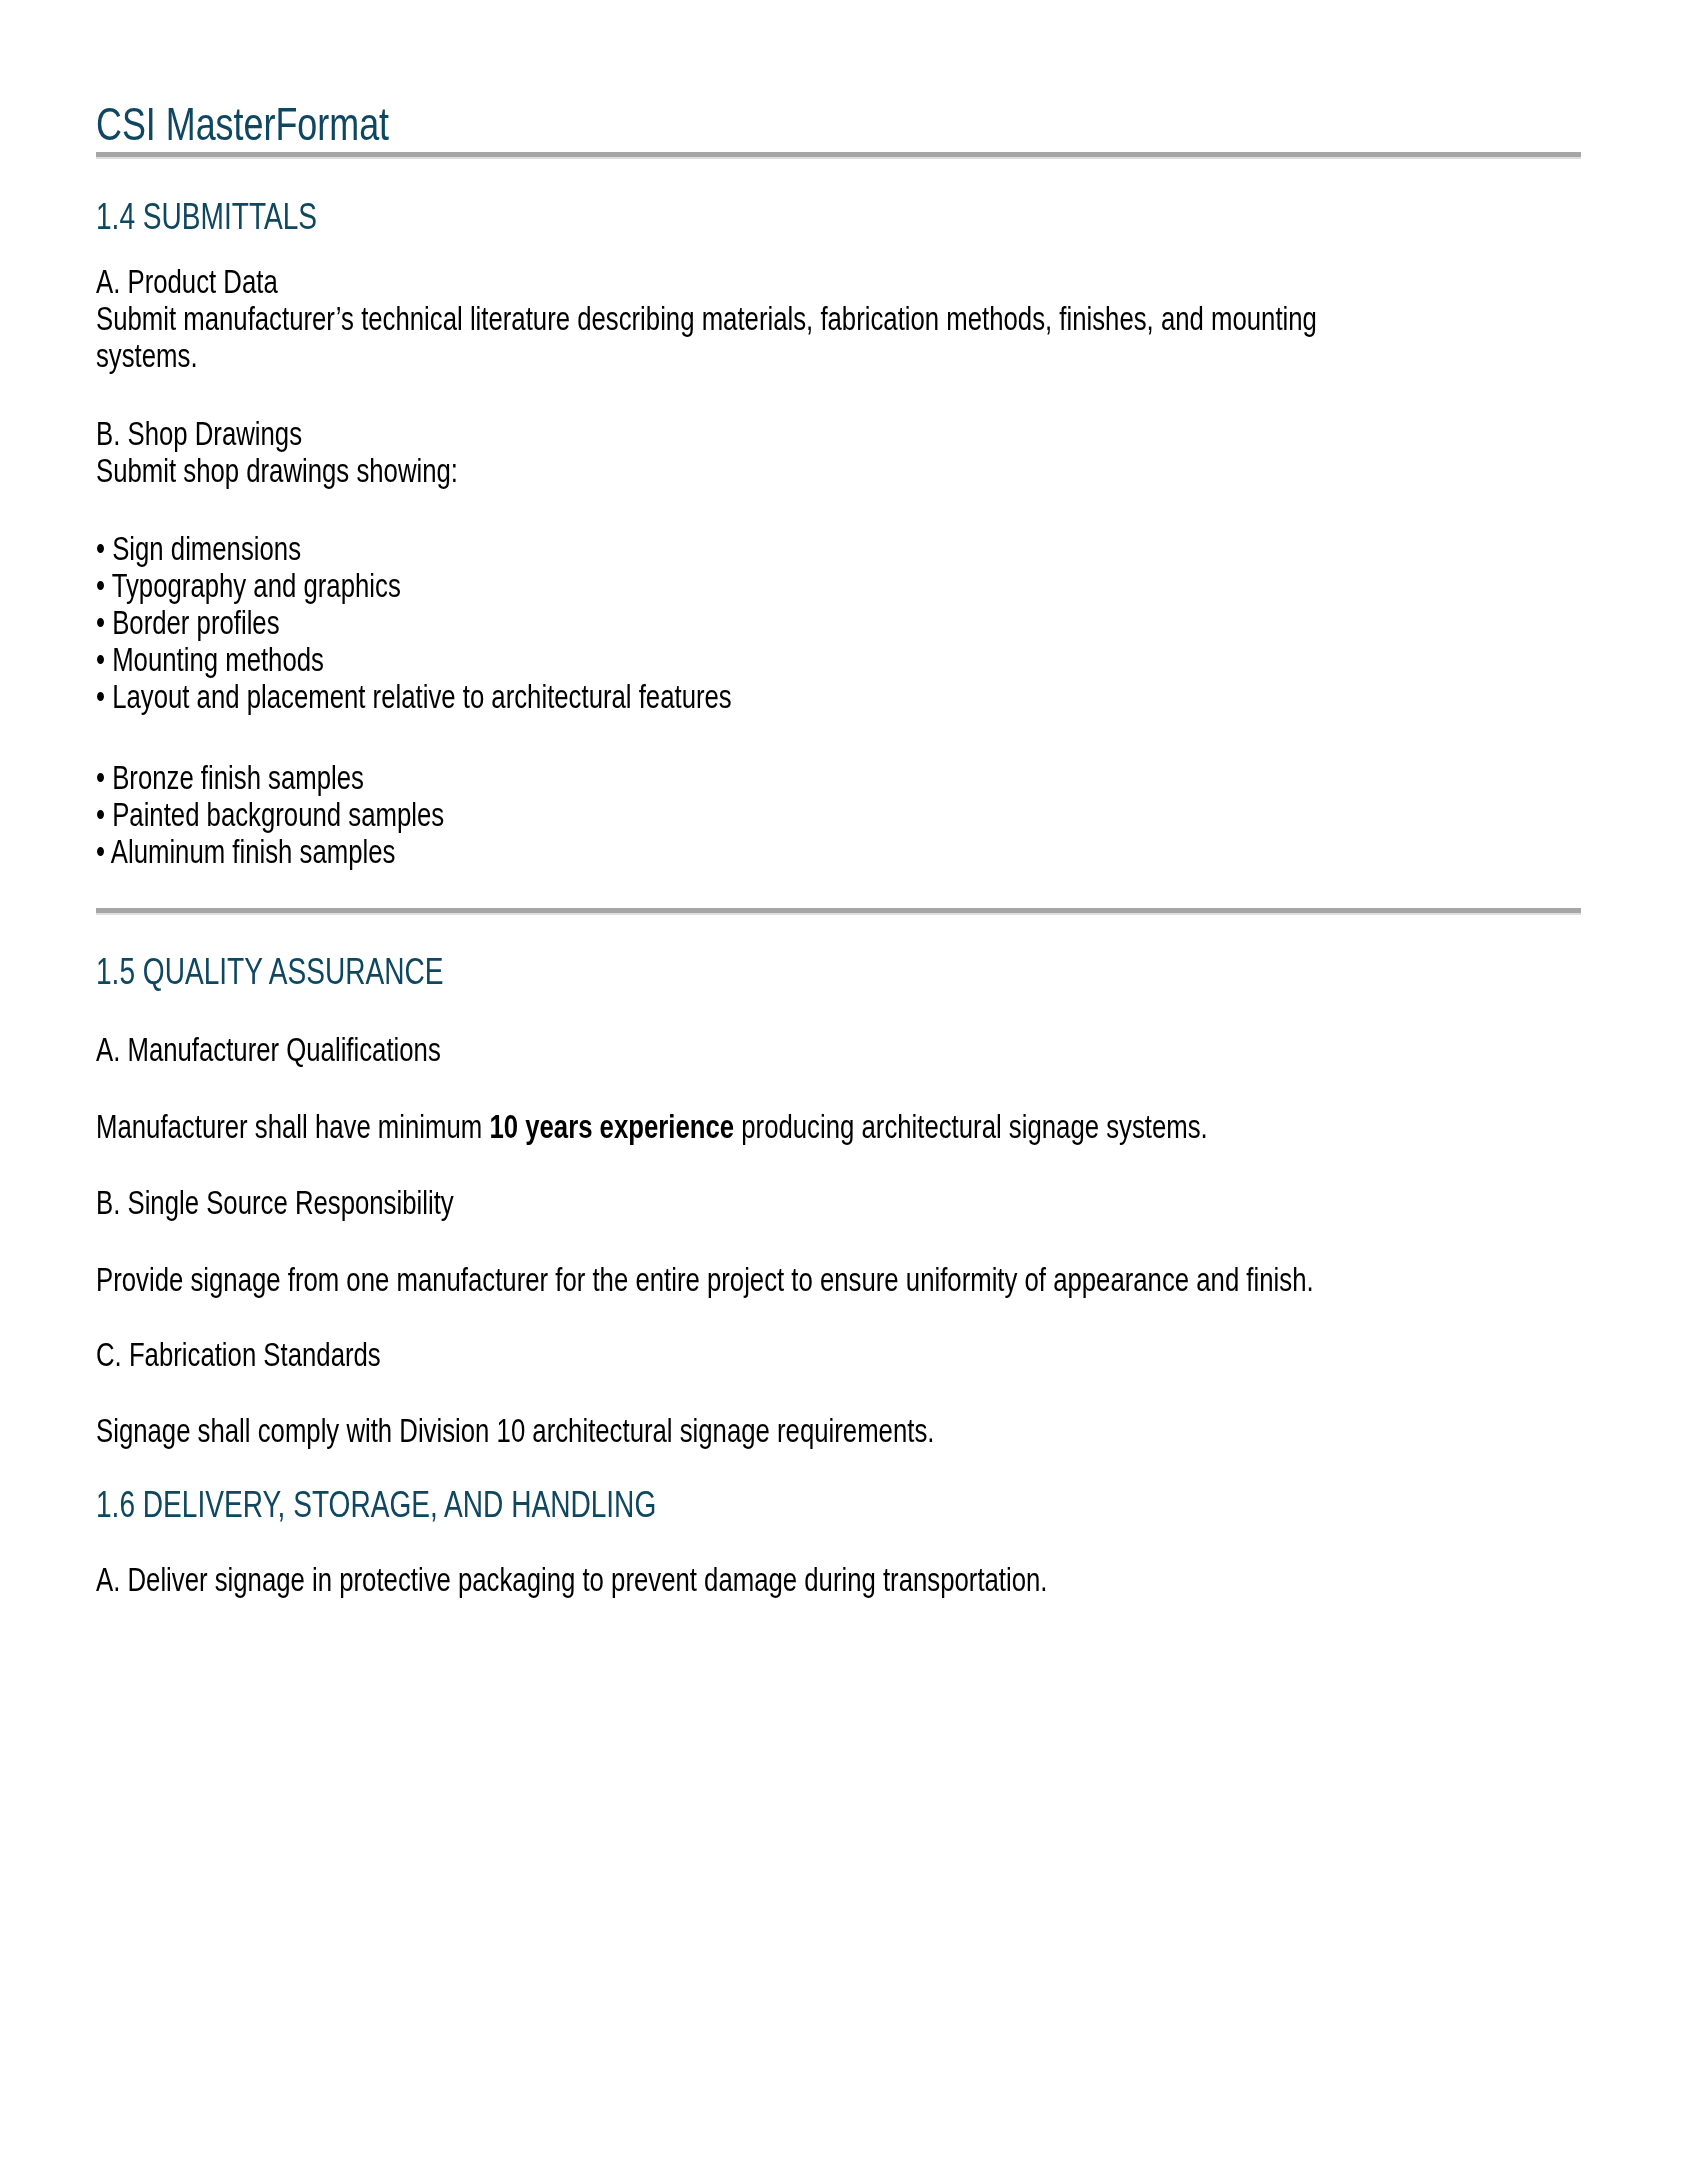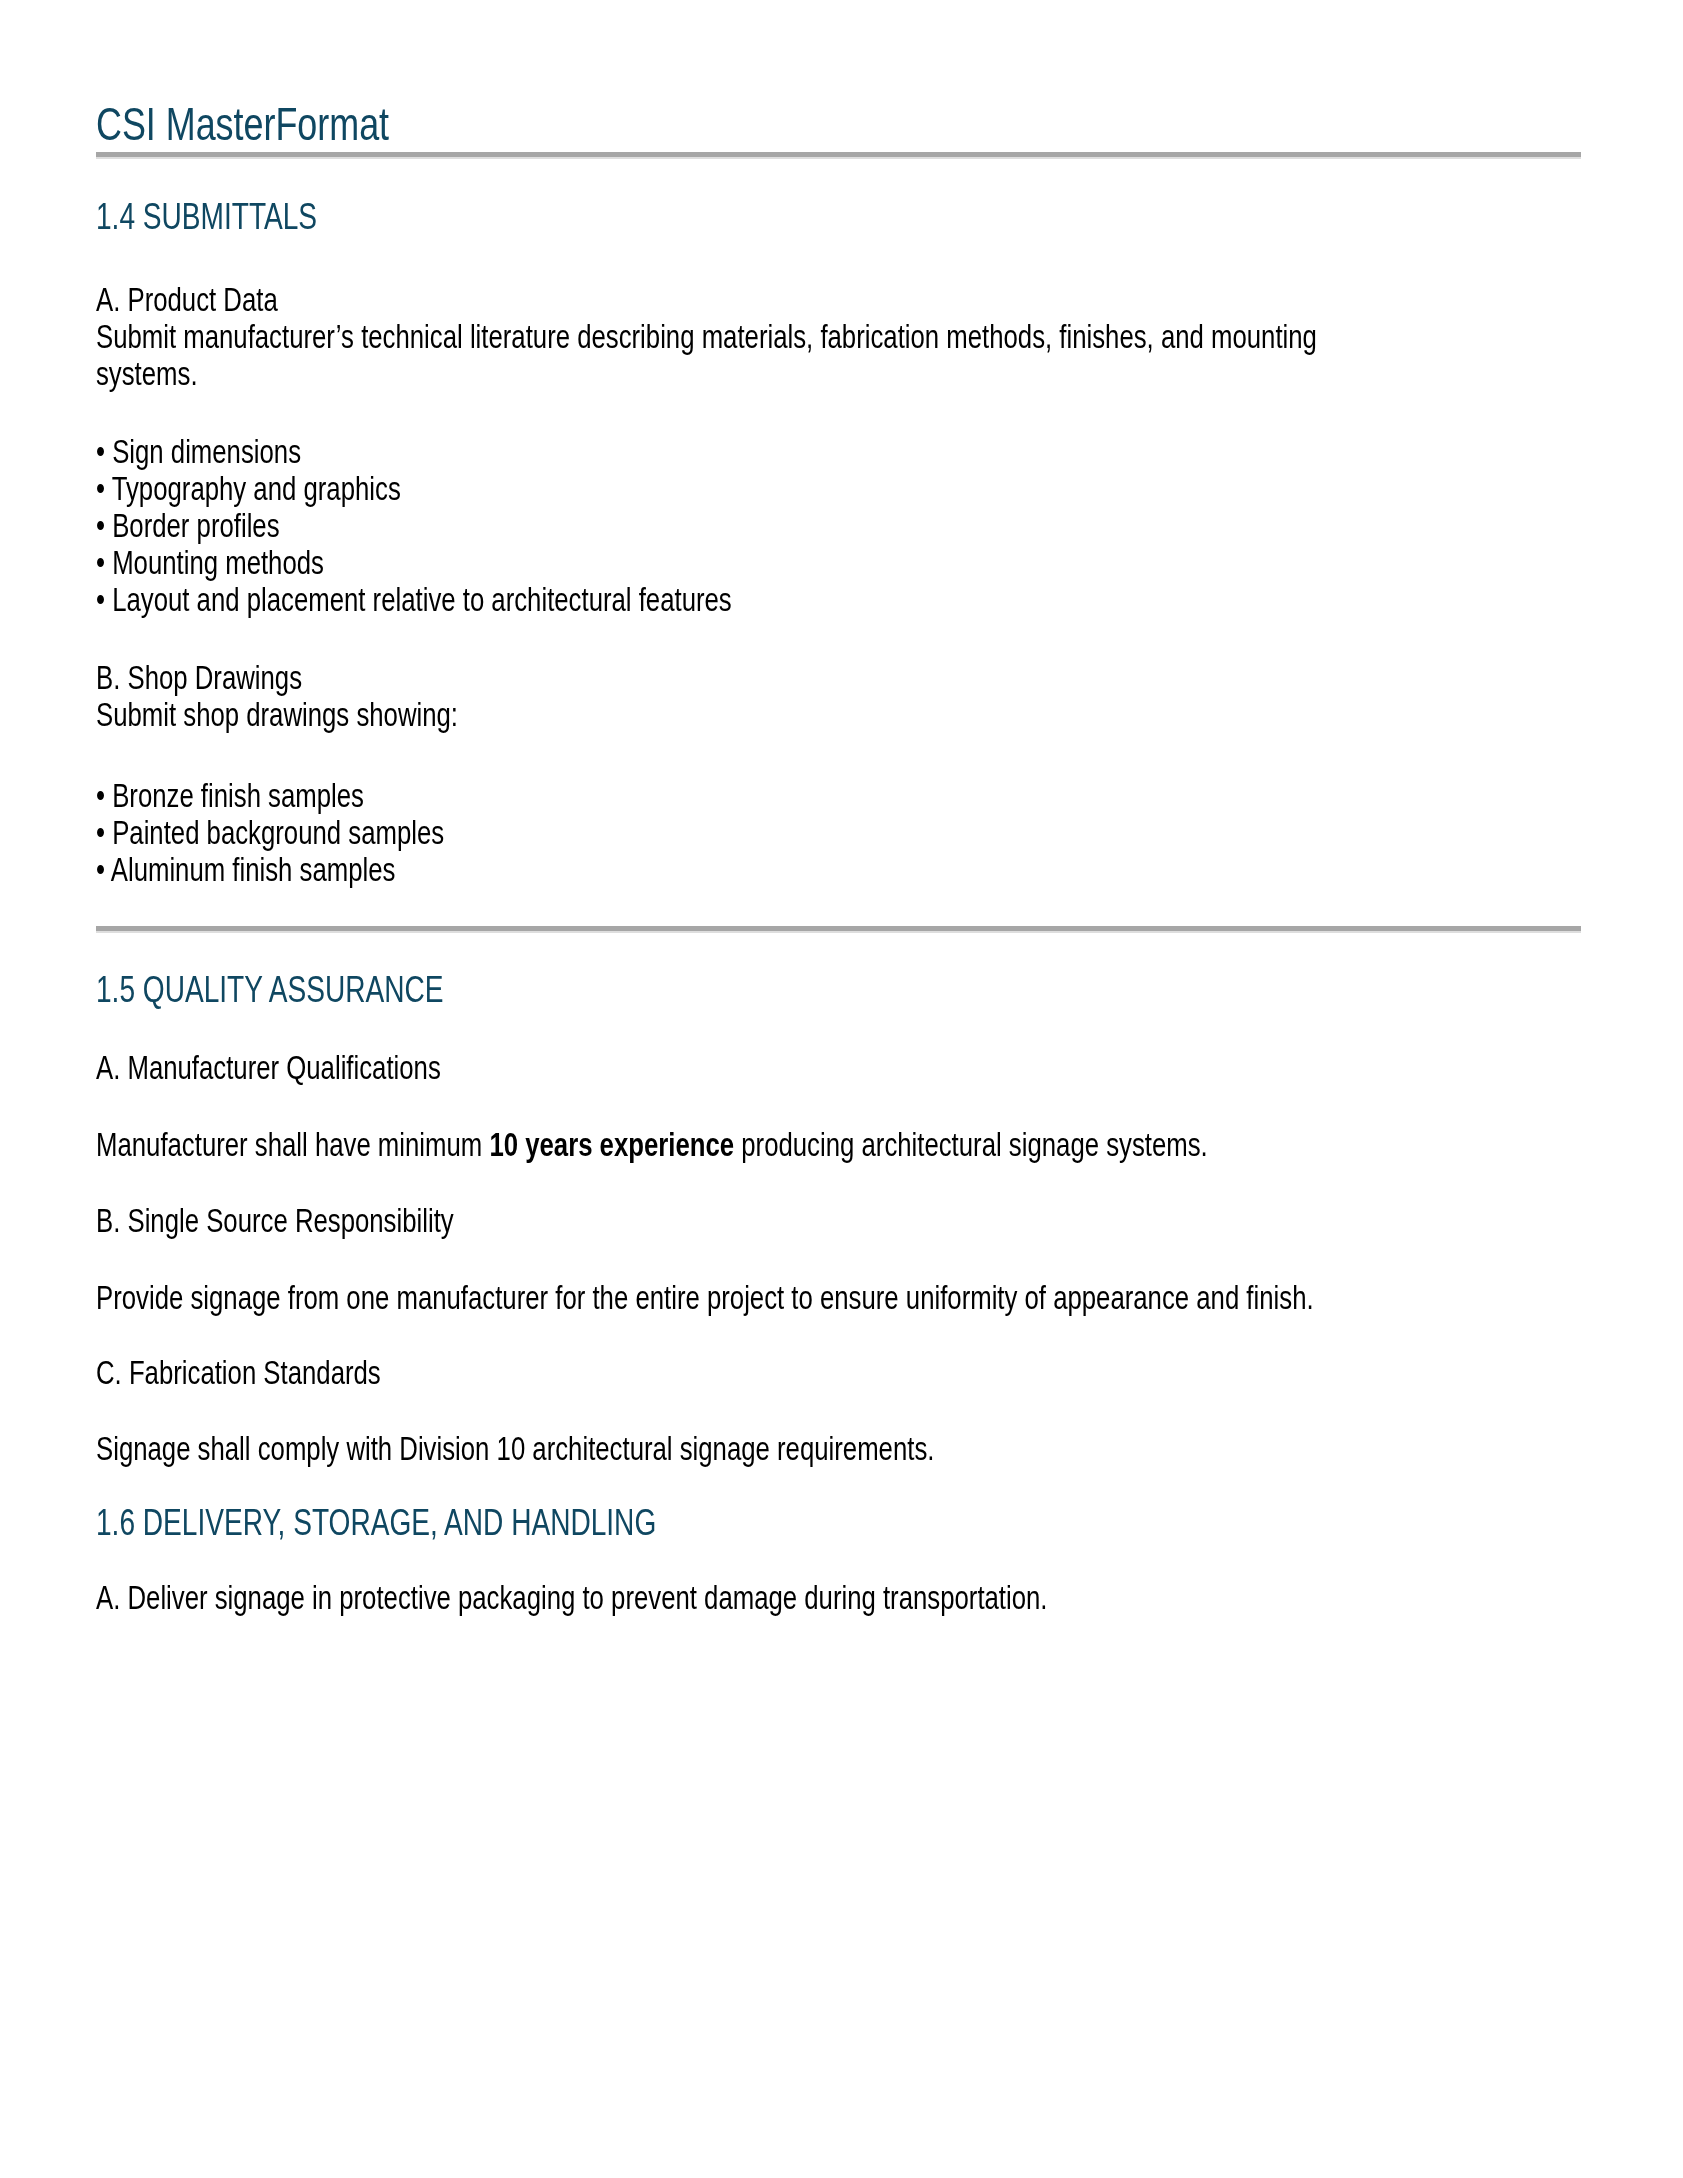--- a/index.html
+++ b/index.html
@@ -33,21 +33,21 @@
     font-size:36px;line-height:42px;font-weight:400;
     color:var(--accent);margin:0;
   }
   .rule{
     width:1485px;height:5px;border:none;margin:0;
     background:var(--divider);
     box-shadow:0 2px 0 #dedede;
   }
   .b{font-weight:700;}
   .mt3{margin-top:3px}
-  .mt33{margin-top:43px}
+  .mt33{margin-top:25px}
   .mt35{margin-top:35px}
   .mt38{margin-top:38px}
   .mt39{margin-top:39px}
   .mt40{margin-top:40px}
   .mt41{margin-top:41px}
   .mt43{margin-top:43px}
   .mt44{margin-top:44px}
 </style>
 </head>
 <body>
@@ -61,30 +61,30 @@
 
   <h2 class="hd ln mt39">1.4 SUBMITTALS</h2>
 
   <div class="mt33">
     <div class="ln">A. Product Data</div>
     <div class="ln">Submit manufacturer’s technical literature describing materials, fabrication methods, finishes, and mounting</div>
     <div class="ln">systems.</div>
   </div>
 
   <div class="mt41">
+    <div class="ln">B. Shop Drawings</div>
+    <div class="ln">Submit shop drawings showing:</div>
+  </div>
+
+  <div class="mt41">
     <div class="ln">• Sign dimensions</div>
     <div class="ln">• Typography and graphics</div>
     <div class="ln">• Border profiles</div>
     <div class="ln">• Mounting methods</div>
     <div class="ln">• Layout and placement relative to architectural features</div>
-  </div>
-
-  <div class="mt41">
-    <div class="ln">B. Shop Drawings</div>
-    <div class="ln">Submit shop drawings showing:</div>
   </div>
 
 
   <div class="mt44">
     <div class="ln">• Bronze finish samples</div>
     <div class="ln">• Painted background samples</div>
     <div class="ln">• Aluminum finish samples</div>
   </div>
 
 

